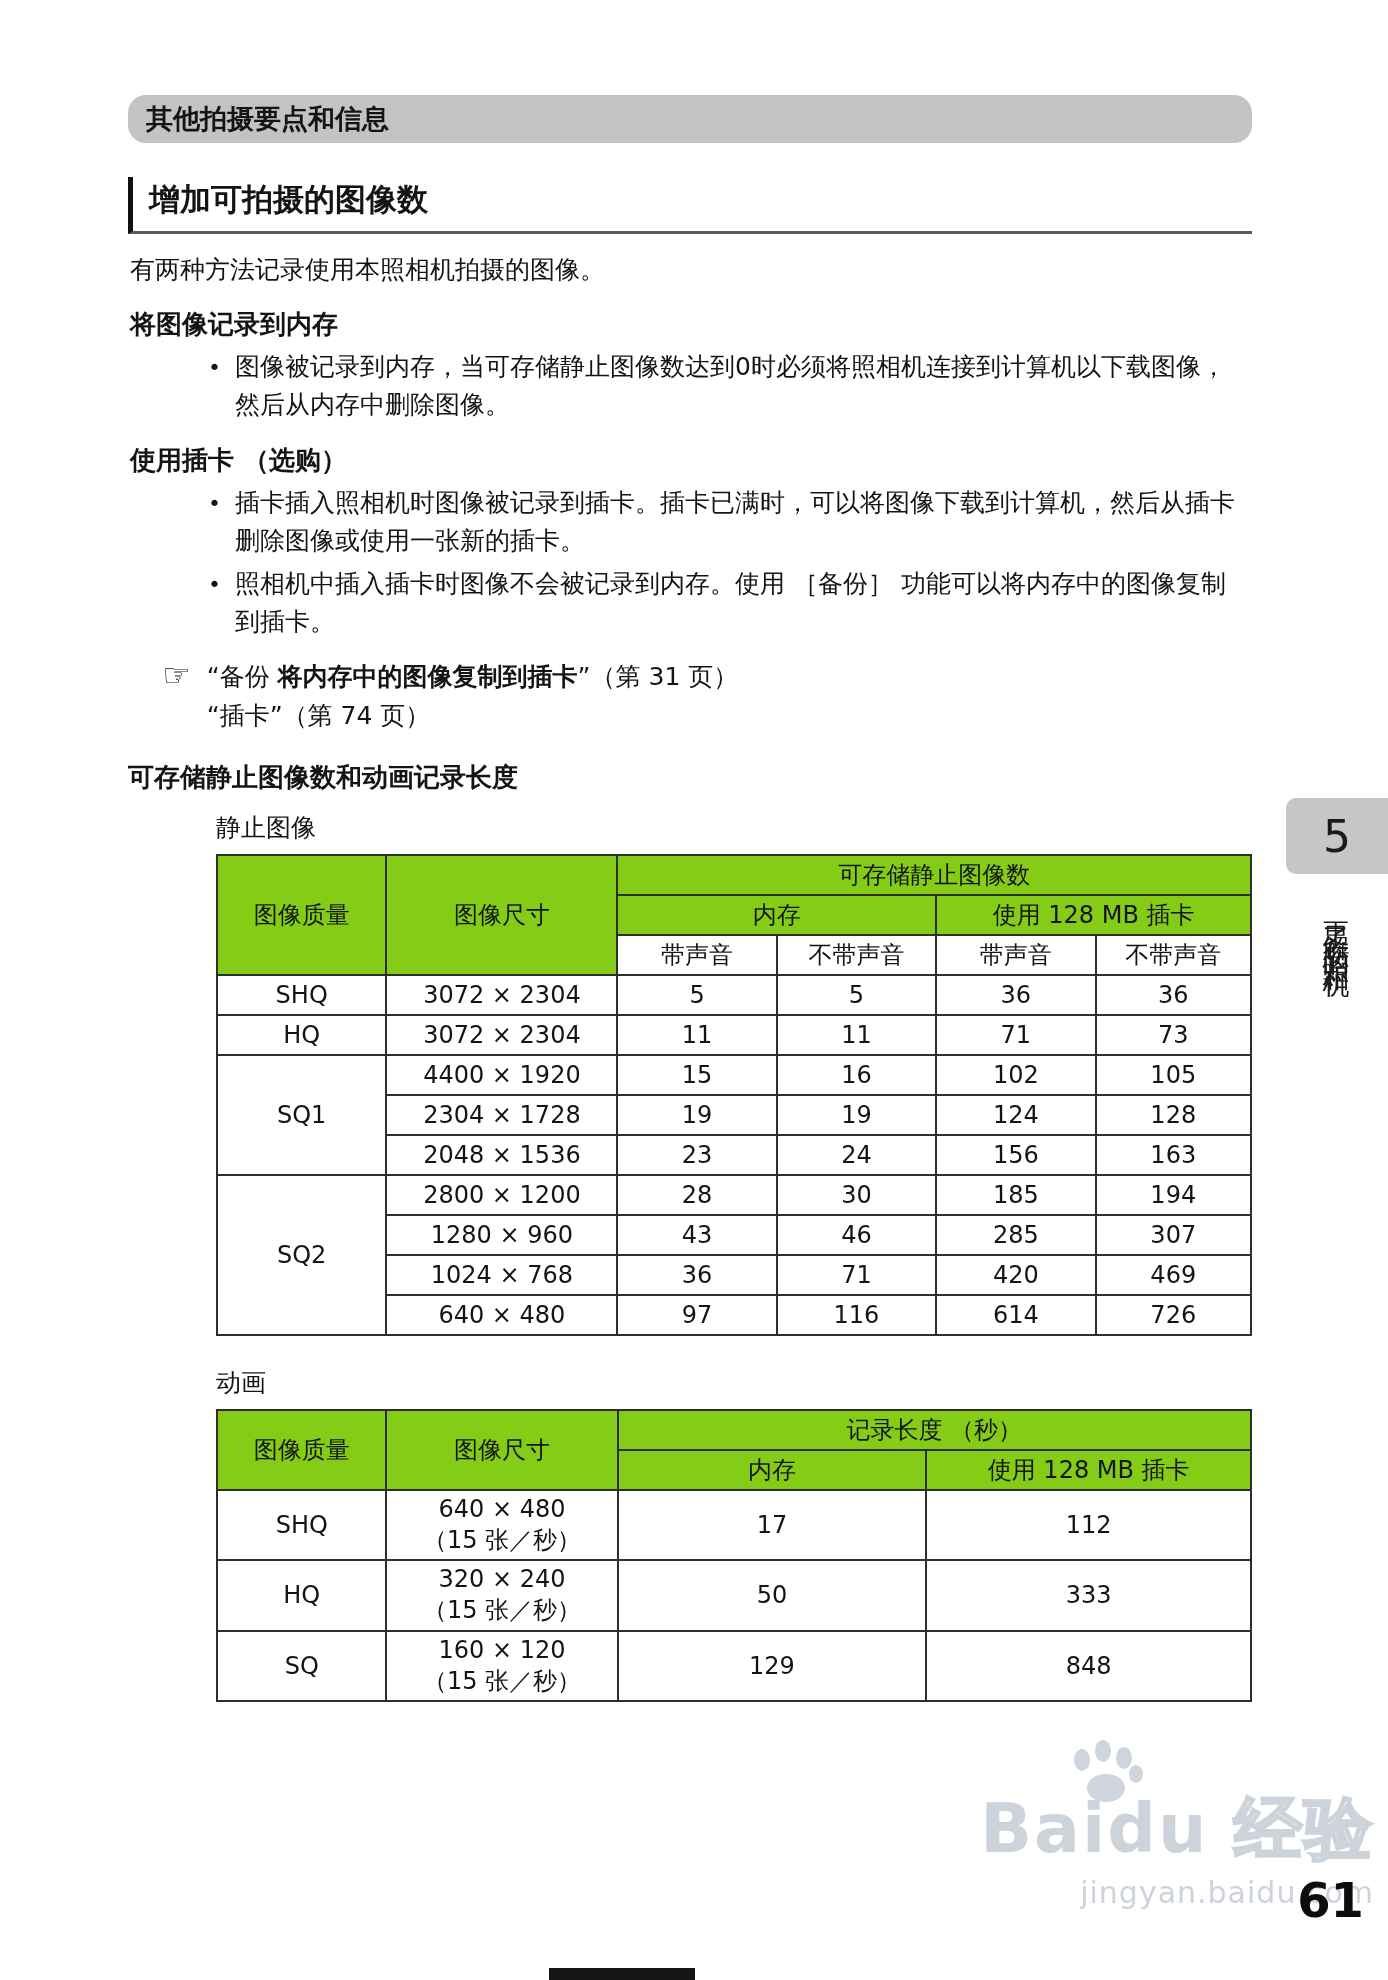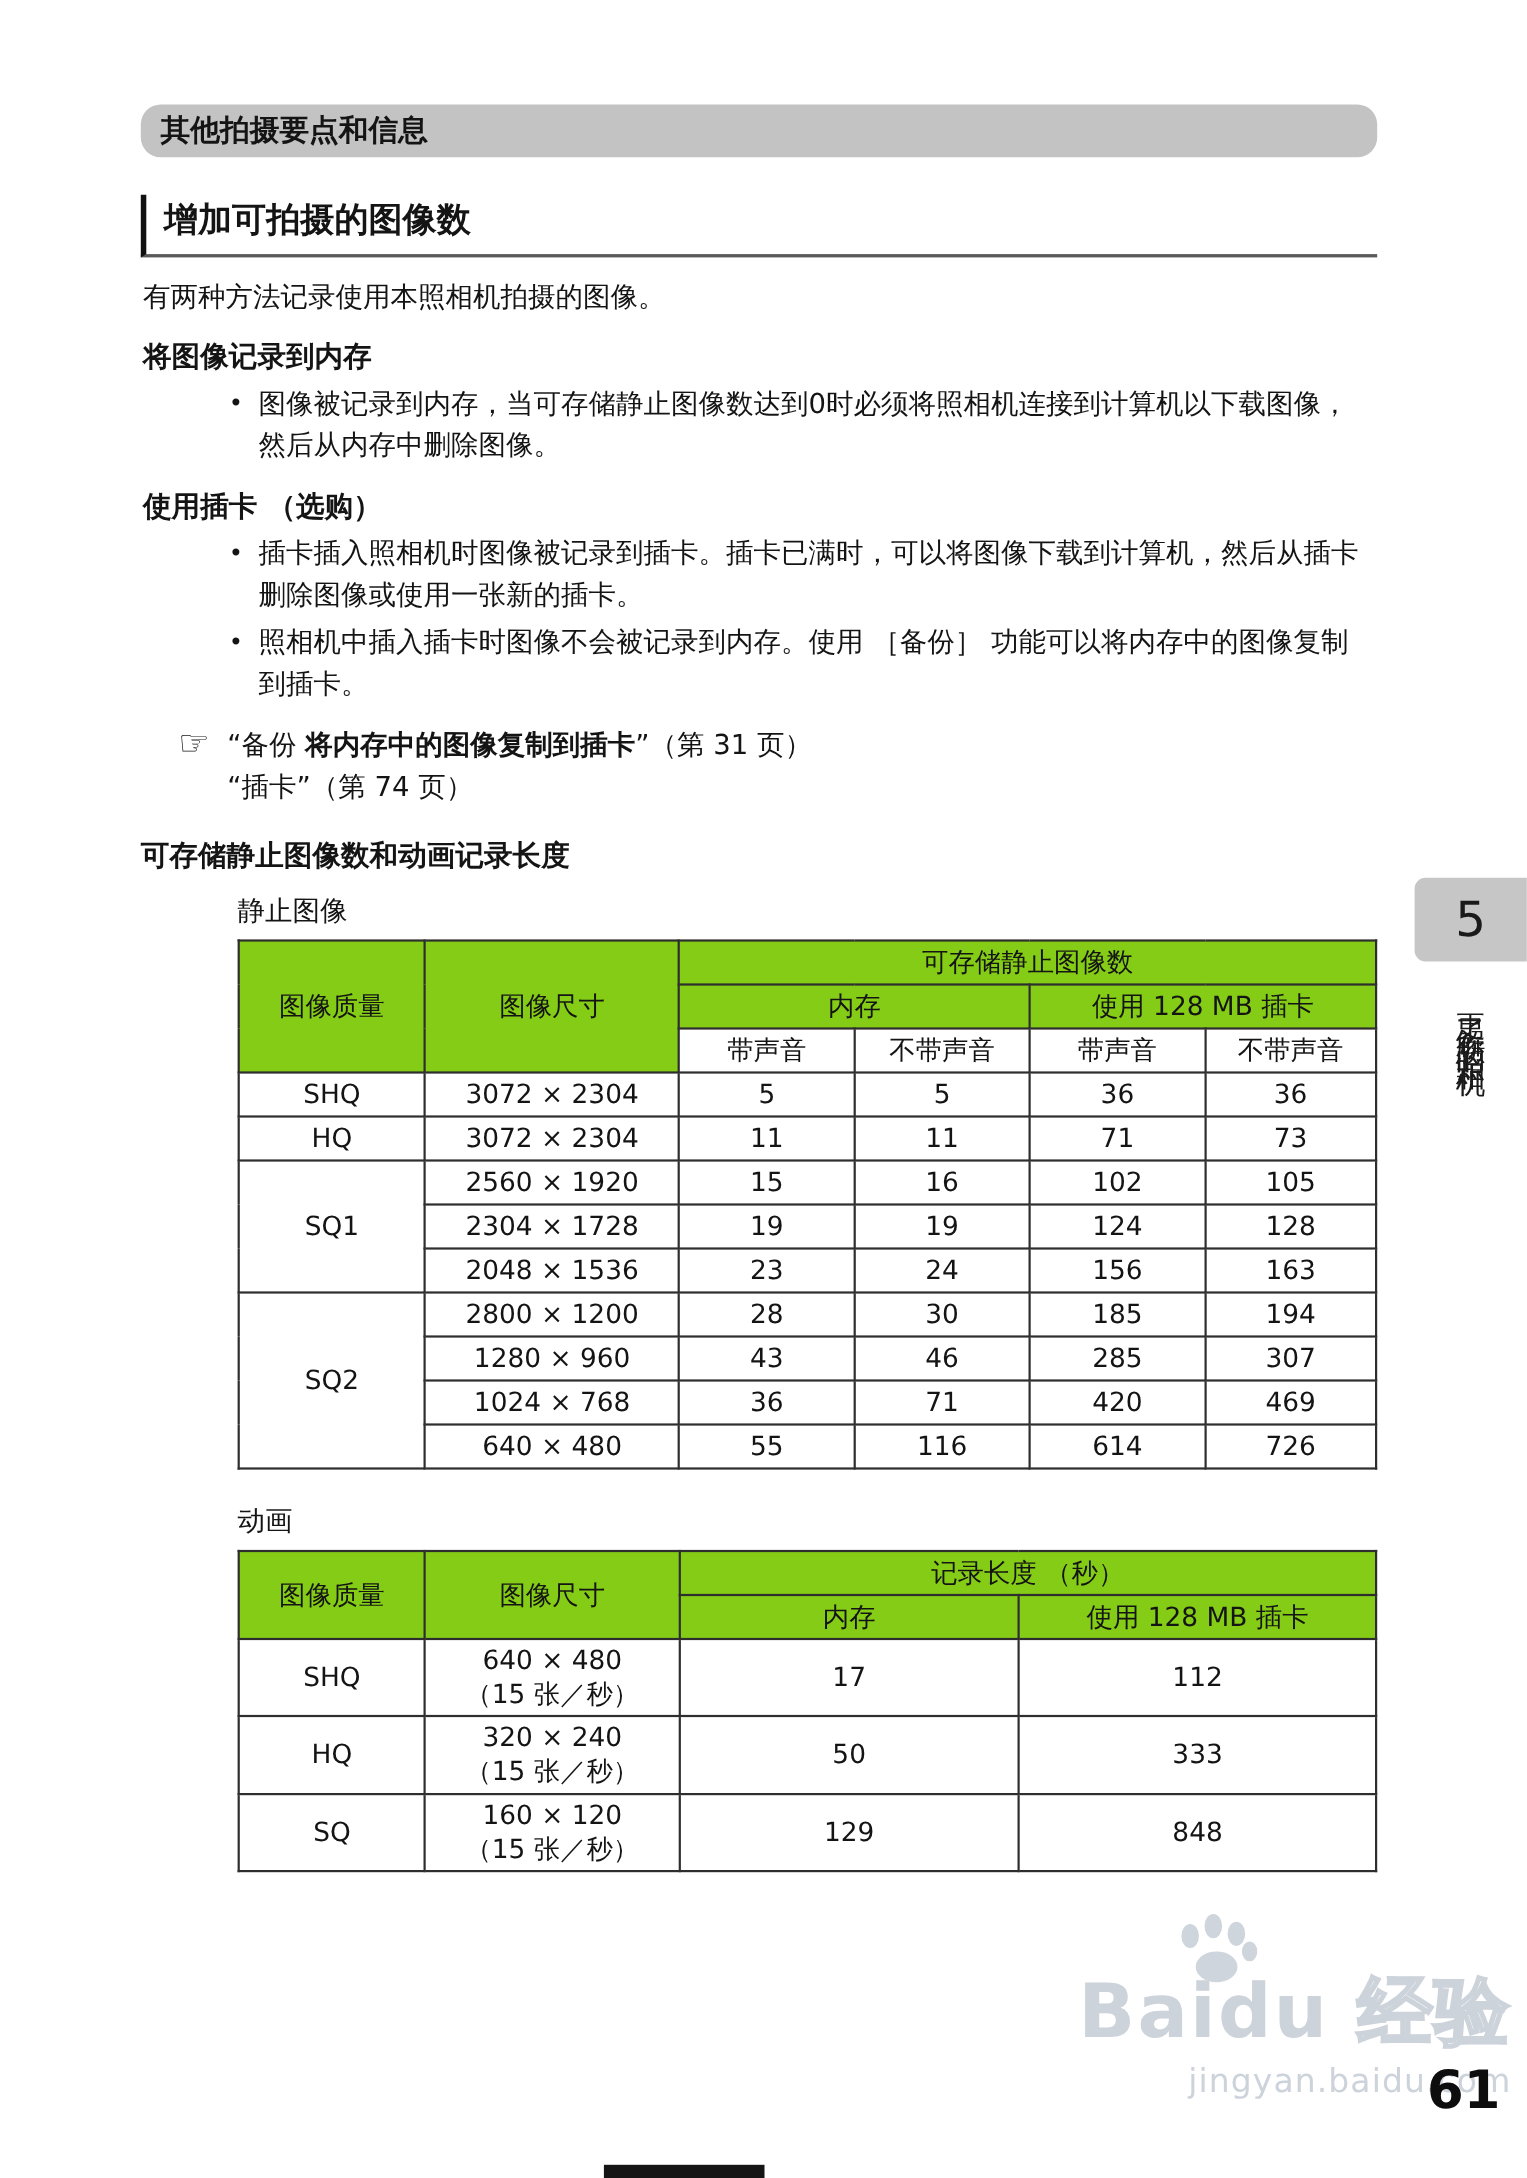--- a/index.html
+++ b/index.html
@@ -168,21 +168,21 @@
     <tr>
       <td>HQ</td>
       <td>3072 × 2304</td>
       <td>11</td>
       <td>11</td>
       <td>71</td>
       <td>73</td>
     </tr>
     <tr>
       <td rowspan="3">SQ1</td>
-      <td>2560 × 1920</td>
+      <td>4400 × 1920</td>
       <td>15</td>
       <td>16</td>
       <td>102</td>
       <td>105</td>
     </tr>
     <tr>
       <td>2304 × 1728</td>
       <td>19</td>
       <td>19</td>
       <td>124</td>
@@ -212,21 +212,21 @@
     </tr>
     <tr>
       <td>1024 × 768</td>
       <td>36</td>
       <td>71</td>
       <td>420</td>
       <td>469</td>
     </tr>
     <tr>
       <td>640 × 480</td>
-      <td>55</td>
+      <td>97</td>
       <td>116</td>
       <td>614</td>
       <td>726</td>
     </tr>
   </tbody>
     </table>
 
   <div class="tbl-label" style="margin-top:30px;">动画</div>
 
   <table class="tbl tbl-movie">

